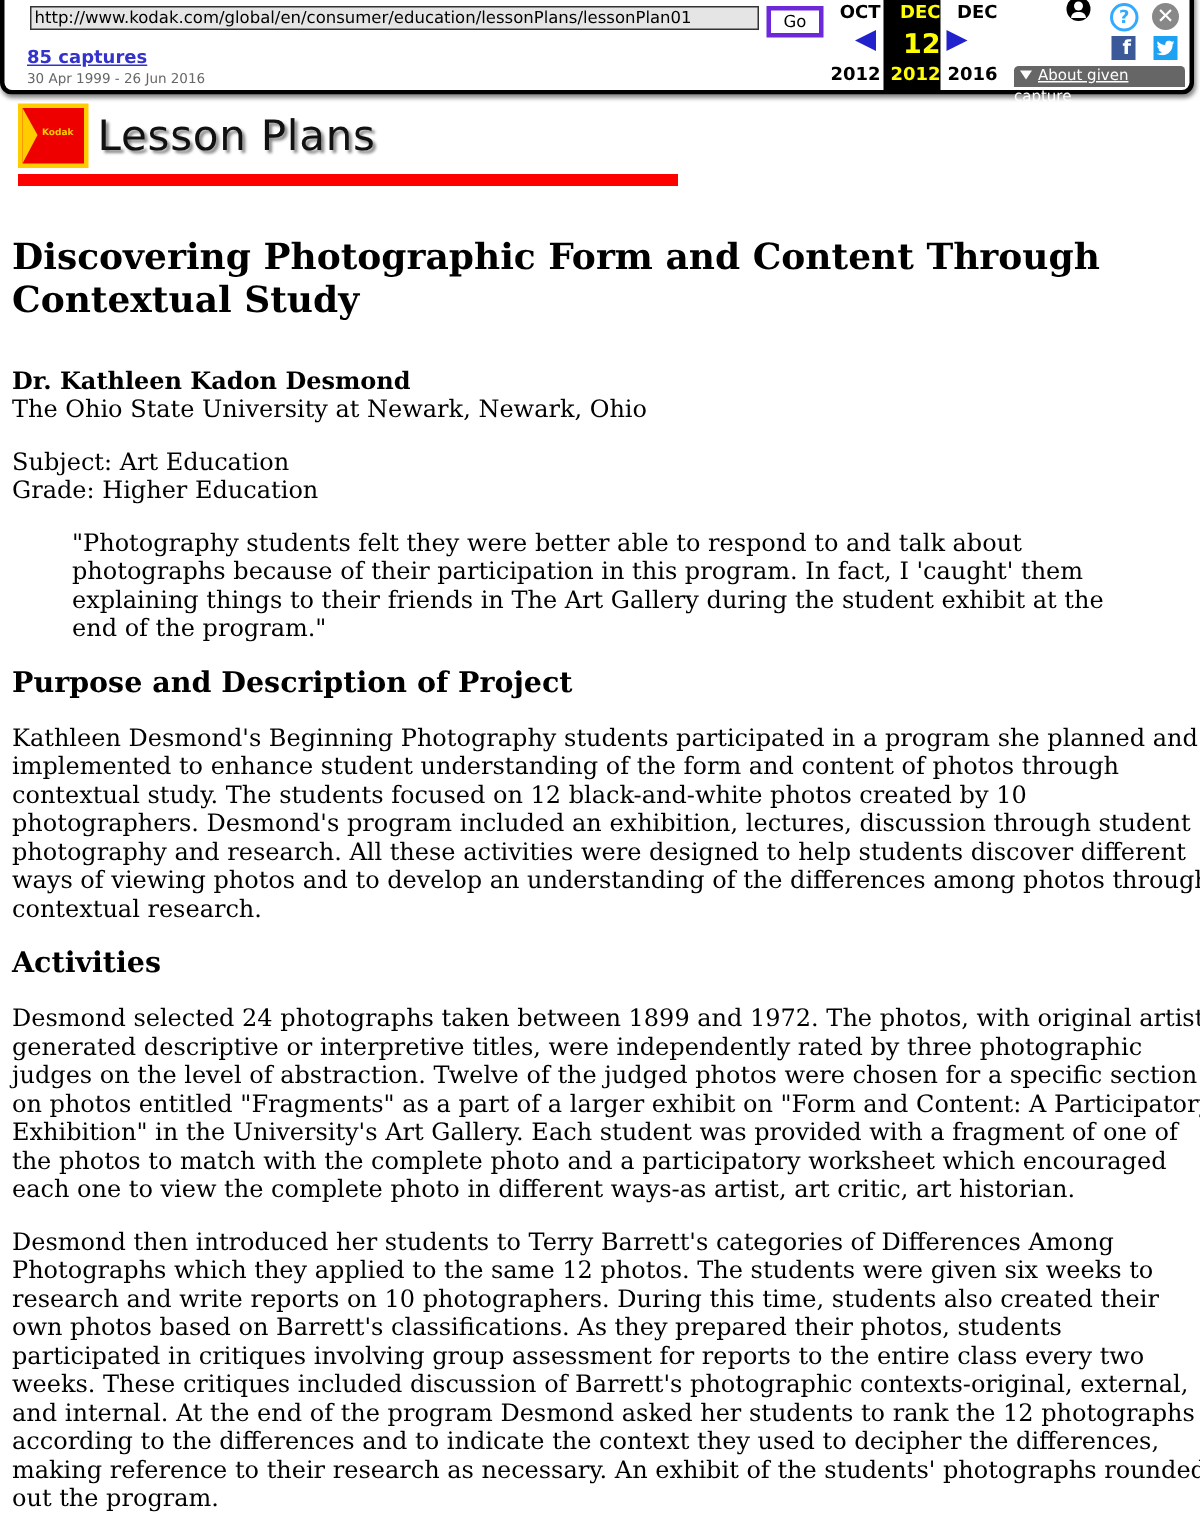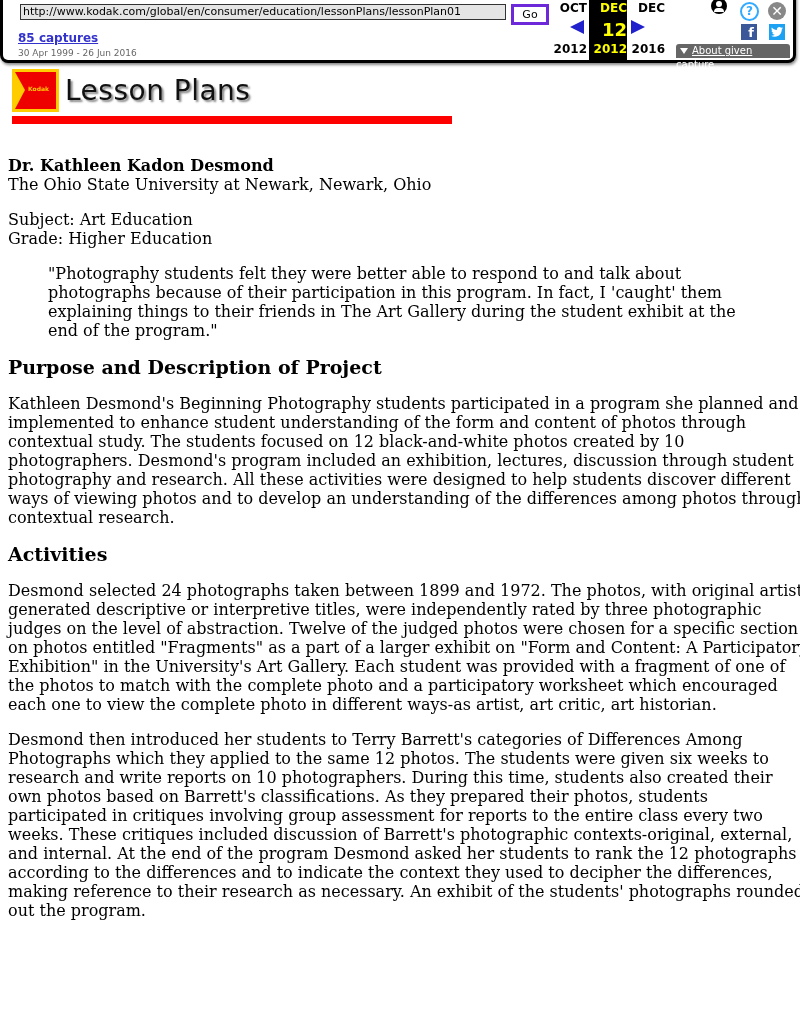--- a/index.html
+++ b/index.html
@@ -108,20 +108,21 @@
 
 <div id="logo">
   <div class="red"></div>
   <div class="k"></div>
   <div class="txt">Kodak</div>
 </div>
 <div id="header-title">Lesson Plans</div>
 <div id="header-bar"></div>
 
 <div id="content">
+  <h1>Discovering Photographic Form and Content Through Contextual Study</h1>
   <div class="author-block">
     <div class="author">Dr. Kathleen Kadon Desmond</div>
     <div>The Ohio State University at Newark, Newark, Ohio</div>
   </div>
   <div class="author-block">
     <div>Subject: Art Education</div>
     <div>Grade: Higher Education</div>
   </div>
   <blockquote>"Photography students felt they were better able to respond to and talk about photographs because of their participation in this program. In fact, I 'caught' them explaining things to their friends in The Art Gallery during the student exhibit at the end of the program."</blockquote>
 

